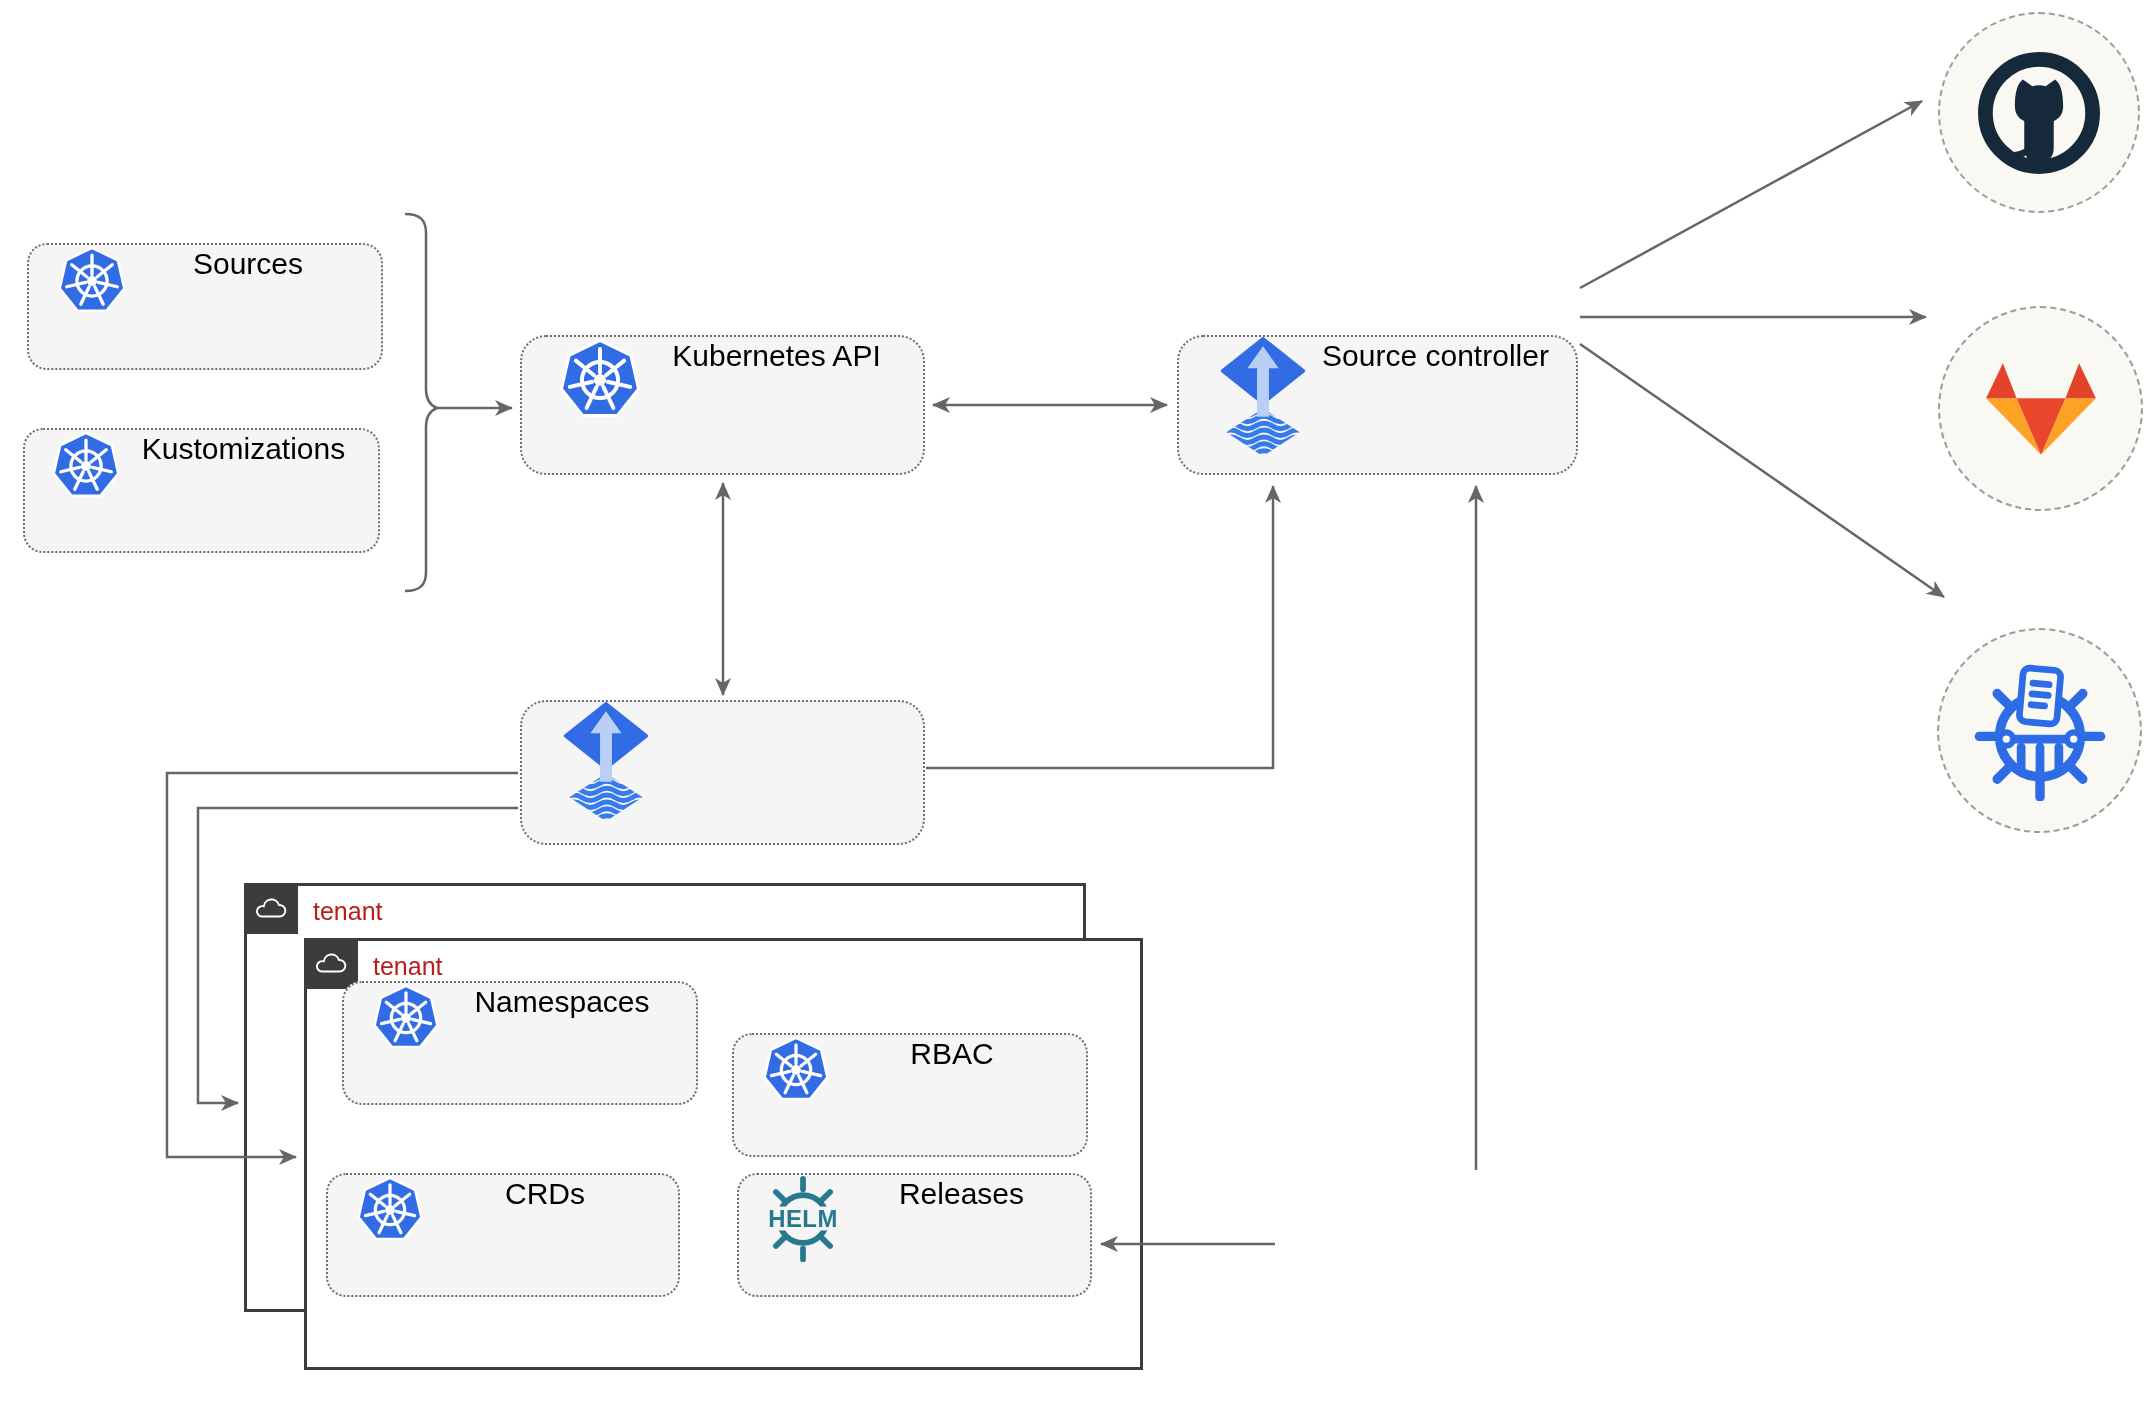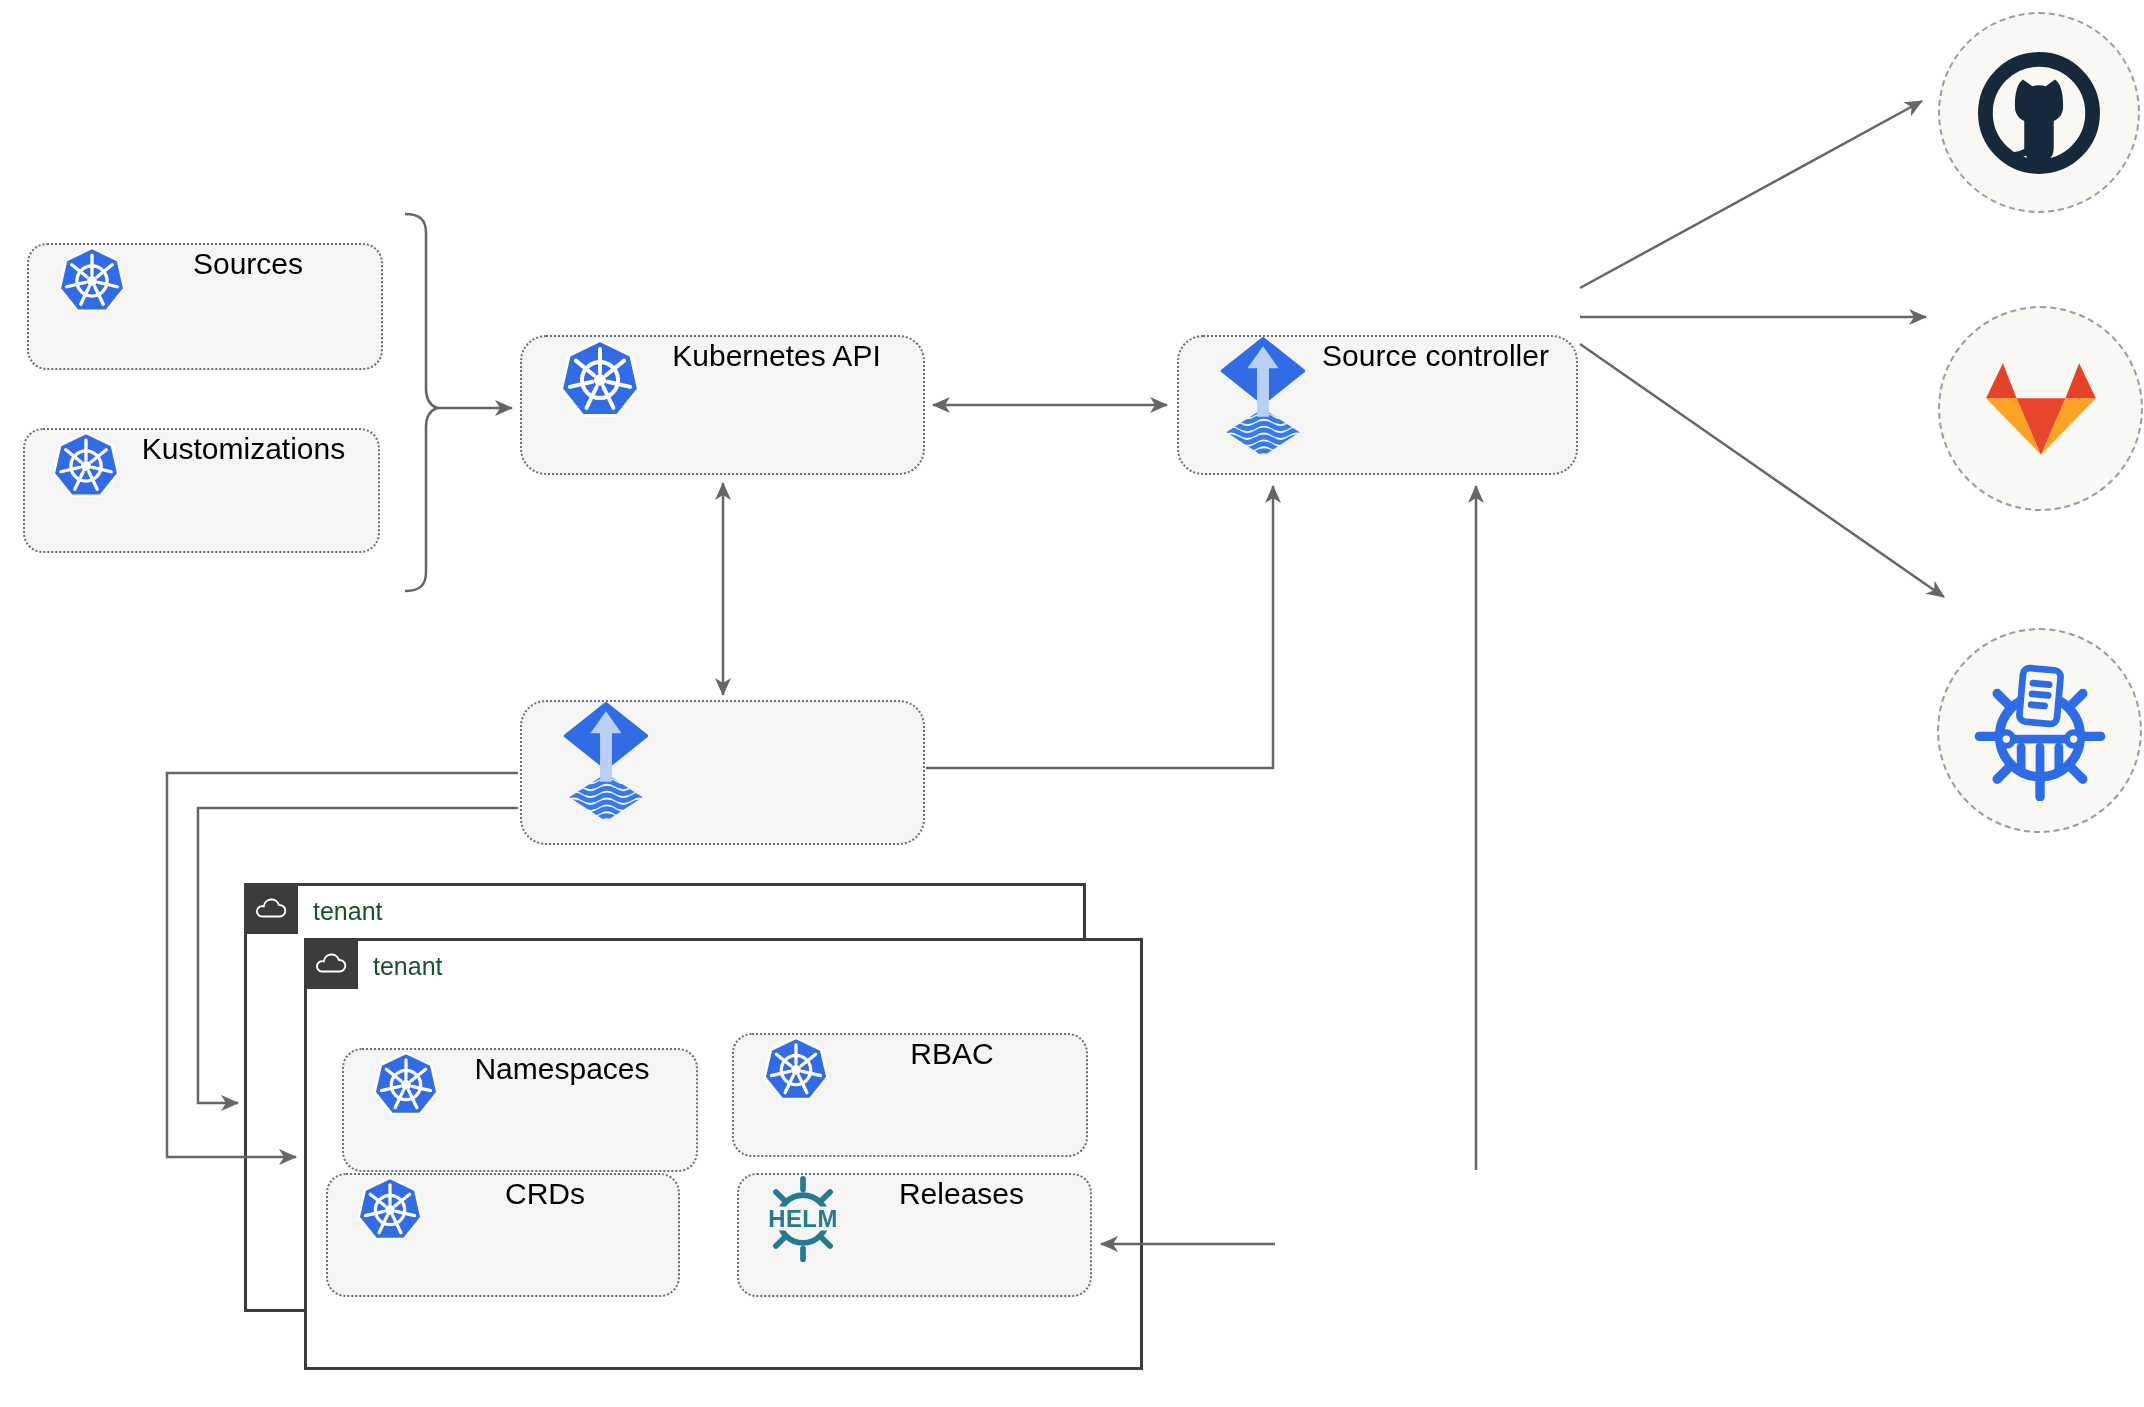--- a/index.html
+++ b/index.html
@@ -19,36 +19,36 @@
   .tenant{
     position:absolute;box-sizing:border-box;background:#ffffff;
     border:3px solid #3C3C3C;
   }
   .tenant-back{left:244px;top:883px;width:842px;height:429px;z-index:1;}
   .tenant-front{left:304px;top:938px;width:839px;height:432px;z-index:2;}
   .tenant-tab{
     position:absolute;left:-3px;top:-3px;width:54px;height:51px;background:#3C3C3C;
     display:flex;align-items:center;justify-content:center;
   }
-  .tenant-label{position:absolute;left:66px;top:11px;font-size:25px;color:#14532d;}
+  .tenant-label{position:absolute;left:66px;top:11px;font-size:25px;color:#b91c1c;}
   .endpoint{
     position:absolute;box-sizing:border-box;border:2.5px dashed #9C9C9C;border-radius:50%;
     background:#FAF8F3;display:flex;align-items:center;justify-content:center;z-index:1;
   }
   .ep-github{left:1938px;top:12px;width:202px;height:201px;}
   .ep-gitlab{left:1938px;top:306px;width:205px;height:205px;}
   .ep-chartmuseum{left:1937px;top:628px;width:205px;height:205px;}
   
   .n-sources{left:27px;top:243px;width:356px;height:127px;}
   .n-kustomizations{left:23px;top:428px;width:357px;height:125px;}
   .n-k8sapi{left:520px;top:335px;width:405px;height:140px;}
   .n-sourcectl{left:1177px;top:335px;width:401px;height:140px;}
   .n-kustomizectl{left:520px;top:700px;width:405px;height:145px;}
   .n-helmctl{left:1277px;top:1174px;width:397px;height:131px;}
-  .n-namespaces{left:342px;top:1048px;width:356px;height:124px;}
+  .n-namespaces{left:342px;top:981px;width:356px;height:124px;}
   .n-rbac{left:732px;top:1033px;width:356px;height:124px;}
   .n-crds{left:326px;top:1173px;width:354px;height:124px;}
   .n-releases{left:737px;top:1173px;width:355px;height:124px;}
   .ctl-label{width:210px;}
 </style>
 </head>
 <body>
 
 <div class="canvas">
 

